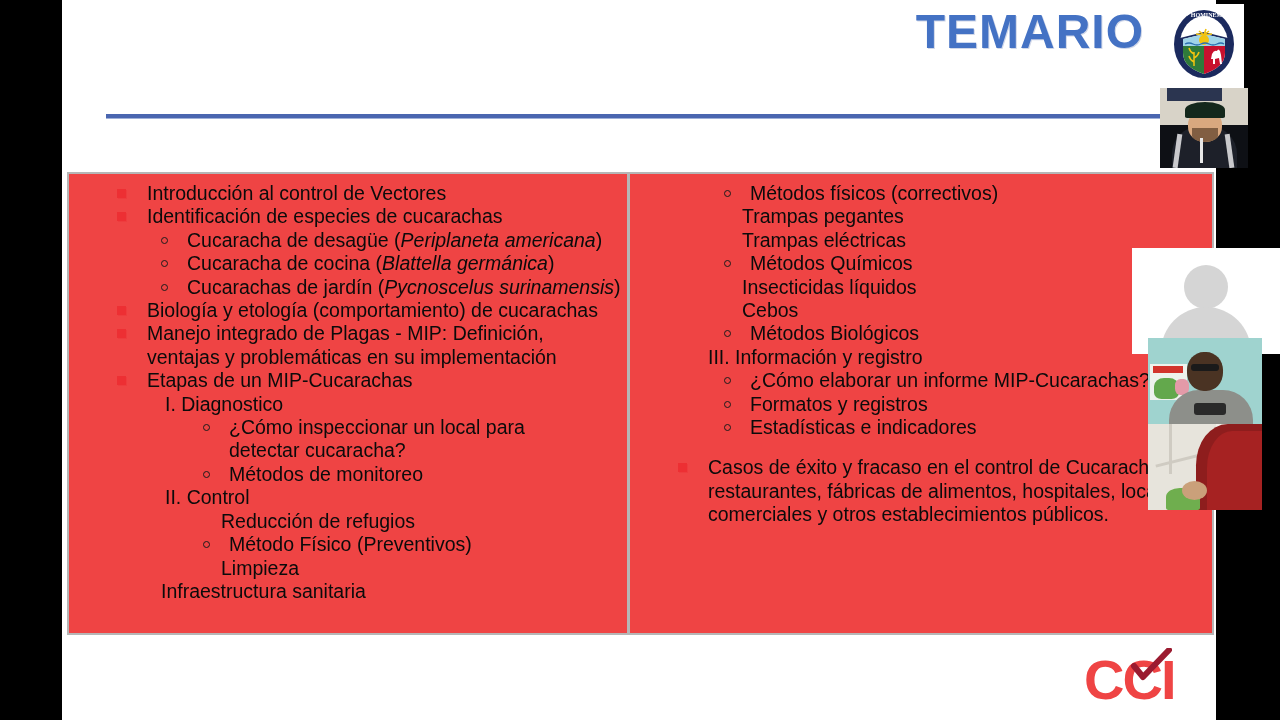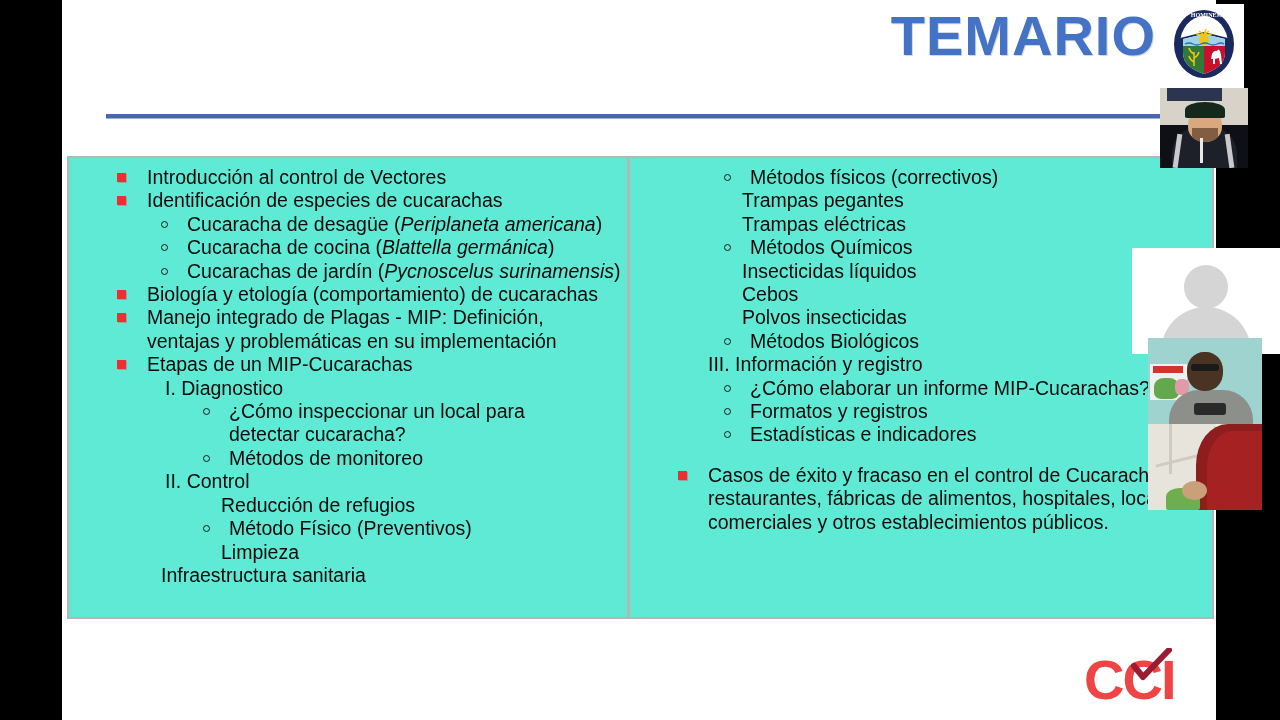--- a/index.html
+++ b/index.html
@@ -14,35 +14,35 @@
   #screen{position:absolute;inset:0;background:#000;}
 
   
   #slide{
     position:absolute;left:62px;top:0;width:1154px;height:720px;
     background:#ffffff;overflow:hidden;
   }
 
   
   .slide-title{
-    position:absolute;right:60px;top:8px;
-    font-size:56px;line-height:1;font-weight:bold;
+    position:absolute;right:72px;top:8px;
+    font-size:48px;line-height:1;font-weight:bold;
     color:#4472C4;letter-spacing:1px;
     text-shadow:1px 1px 0 rgba(120,140,190,.35);
     white-space:nowrap;
   }
   .title-rule{
     position:absolute;left:44px;top:114px;width:1100px;height:4px;
     background:#4A66B0;border-bottom:1px solid #9fb0d8;
   }
 
   
   .panel{
-    position:absolute;top:156px;
-    background:#5eead4;
+    position:absolute;top:172px;
+    background:#ef4444;
     border:2px solid #b6b6b6;
     box-sizing:border-box;
     overflow:hidden;
   }
   #panel-left{left:5px;width:562px;height:463px;}
   #panel-right{left:566px;width:586px;height:463px;}
 
   .panel-inner{position:relative;width:100%;height:100%;}
 
   
@@ -180,21 +180,20 @@
 
     <div class="panel" id="panel-right">
       <div class="panel-inner" id="right-lines">
           <div class="sp-s"></div>
           <div class="ln r2 bcirc">Métodos físicos (correctivos)</div>
           <div class="ln r3 ">Trampas pegantes</div>
           <div class="ln r3 ">Trampas eléctricas</div>
           <div class="ln r2 bcirc">Métodos Químicos</div>
           <div class="ln r3 ">Insecticidas líquidos</div>
           <div class="ln r3 ">Cebos</div>
-          <div class="ln r3 ">Polvos insecticidas</div>
           <div class="ln r2 bcirc">Métodos Biológicos</div>
           <div class="ln r1h ">III. Información y registro</div>
           <div class="ln r2 bcirc">¿Cómo elaborar un informe MIP-Cucarachas?</div>
           <div class="ln r2 bcirc">Formatos y registros</div>
           <div class="ln r2 bcirc">Estadísticas e indicadores</div>
           <div class="sp"></div>
           <div class="ln rpara bsq">Casos de éxito y fracaso en el control de Cucarachas en restaurantes, fábricas de alimentos, hospitales, locales comerciales y otros establecimientos públicos.</div>
         </div>
     </div>
 

